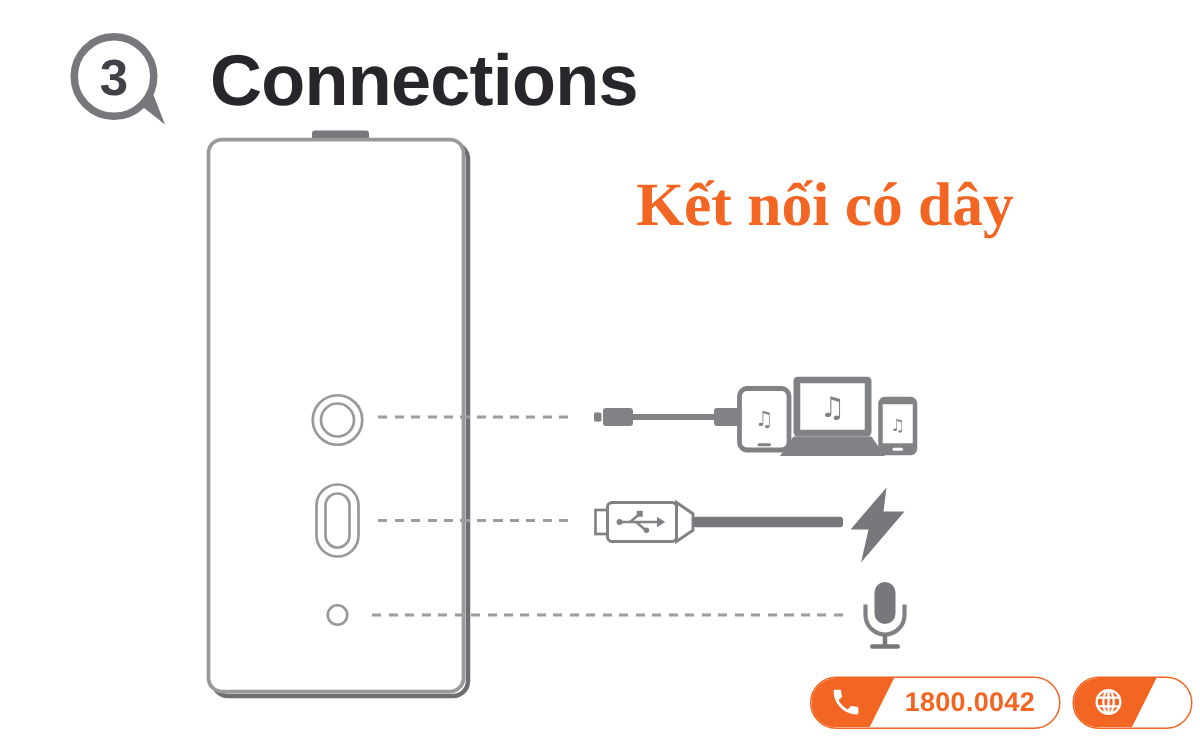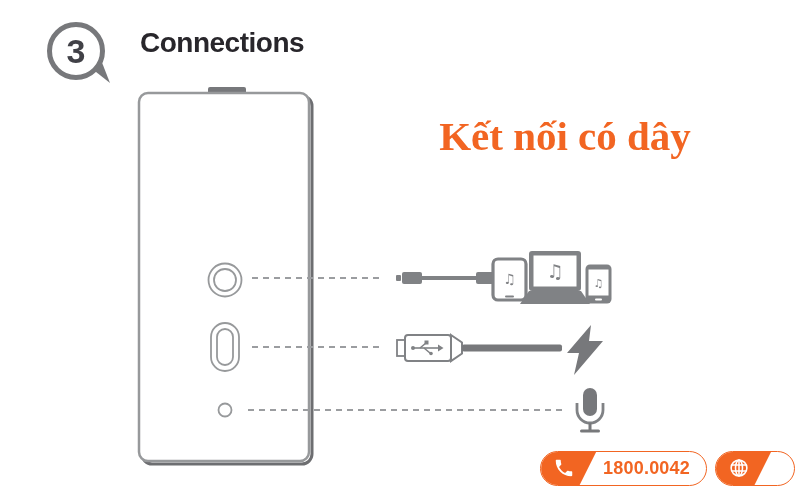--- a/index.html
+++ b/index.html
@@ -5,28 +5,28 @@
   * { margin:0; padding:0; box-sizing:border-box; }
   html,body { width:800px; height:500px; }
   body {
     position:relative; overflow:hidden; background:#ffffff;
     font-family:"Liberation Sans","DejaVu Sans",sans-serif;
   }
   .abs { position:absolute; }
 
   
   .page-title {
-    left:140px; top:27px; font-size:28px; font-weight:bold;
+    left:140px; top:27px; font-size:48px; font-weight:bold;
     letter-spacing:-0.5px; color:var(--title-dark);
   }
   .step-num { font:bold 34px "Liberation Sans","DejaVu Sans",sans-serif; fill:var(--step-number); }
 
   
   .subtitle {
-    left:398px; top:112px; width:334px; text-align:center;
+    left:383px; top:112px; width:334px; text-align:center;
     font-family:"Liberation Serif","DejaVu Serif",serif;
     font-weight:bold; font-size:41px; color:var(--accent-orange);
     white-space:nowrap;
   }
 
   
   .dash {
     height:2px;
     background-image:repeating-linear-gradient(90deg, var(--dash-gray) 0 6px, transparent 6px 11px);
   }

